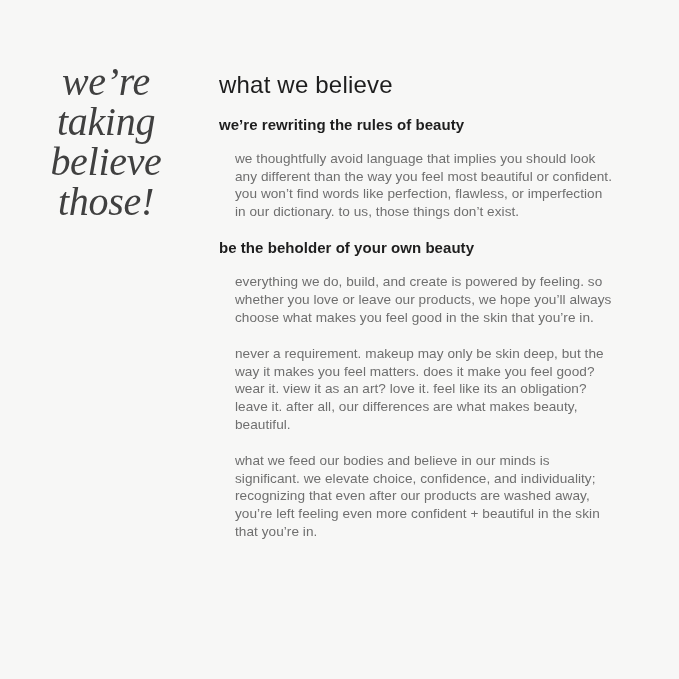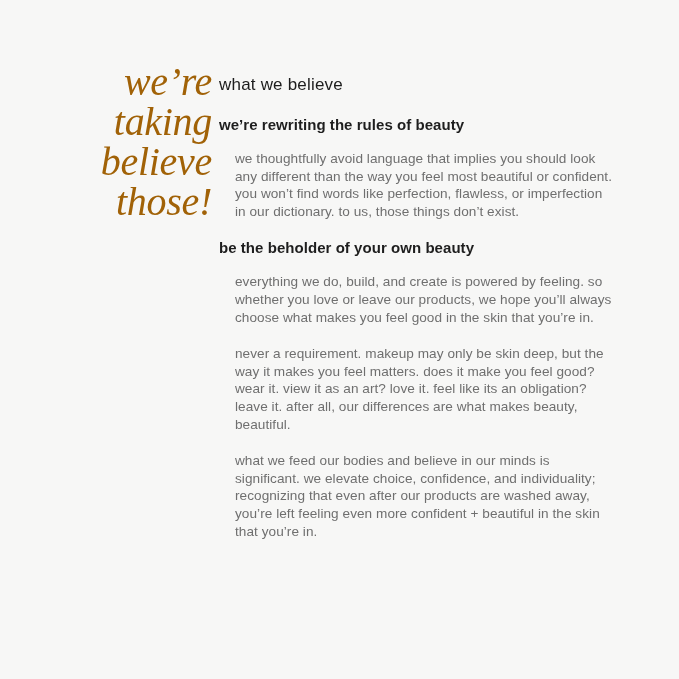--- a/index.html
+++ b/index.html
@@ -21,42 +21,42 @@
     height: 679px;
     background: #f7f7f6;
   }
 
   
   .headline {
     position: absolute;
     left: 0px;
     top: 62px;
     width: 212px;
-    text-align: right;
+    text-align: center;
     font-family: "Liberation Serif", "DejaVu Serif", serif;
     font-style: italic;
     font-weight: 400;
     font-size: 40px;
     line-height: 40px;
-    color: #a16207;
+    color: #404040;
     letter-spacing: -0.3px;
     white-space: nowrap;
   }
   .headline .hl-line { display: block; }
 
   
   .content {
     position: absolute;
     left: 219px;
     top: 71px;
     width: 410px;
   }
 
   .main-title {
-    font-size: 17px;
+    font-size: 24px;
     line-height: 28px;
     font-weight: 400;
     color: #1d1d1d;
     letter-spacing: 0.2px;
     margin: 0 0 17px 0;
   }
 
   .belief-block {
     margin-bottom: 19px;
   }

